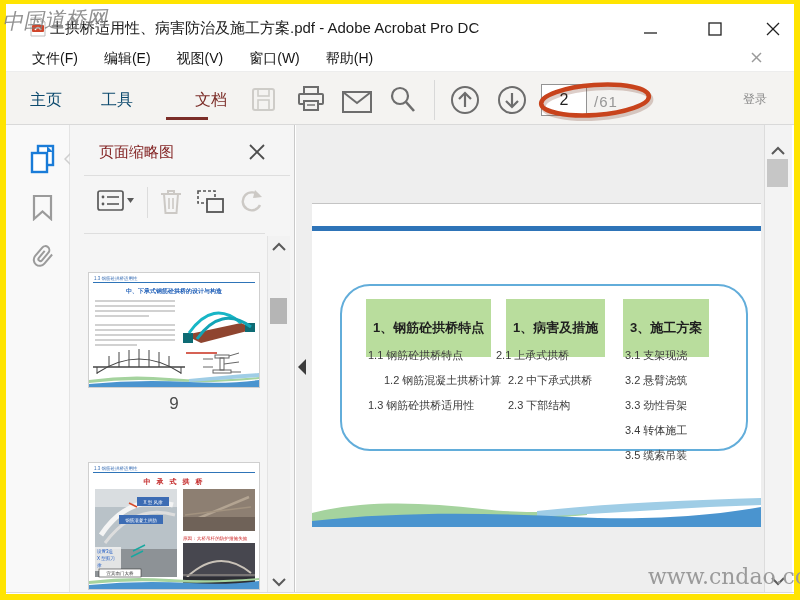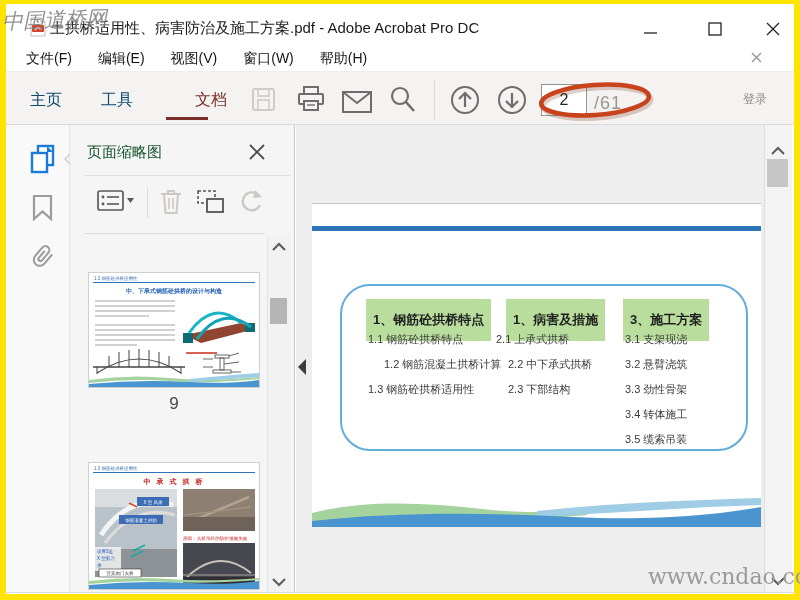--- a/index.html
+++ b/index.html
@@ -4,49 +4,49 @@
 <style>
   * { margin:0; padding:0; box-sizing:border-box; }
   html,body { width:800px; height:600px; font-family:"Liberation Sans","DejaVu Sans",sans-serif; }
   #stage { position:relative; width:800px; height:600px; background:#ffe400; overflow:hidden; }
   .abs { position:absolute; }
   
   #inner { position:absolute; left:6px; top:4px; right:6px; bottom:6px; background:#ffffff; }
   #titlebar { left:6px; top:4px; width:788px; height:42px; background:#fff; }
   #title-text { left:50px; top:19px; font-size:15px; color:#1b1b1b; white-space:nowrap; }
   .winbtn { width:30px; height:26px; display:flex; align-items:center; justify-content:center; }
-  #menubar { left:6px; top:46px; width:788px; height:26px; background:#fff; border-bottom:1px solid #ededed; display:flex; align-items:center; padding-left:20px; gap:26px; }
+  #menubar { left:6px; top:46px; width:788px; height:26px; background:#fff; border-bottom:1px solid #ededed; display:flex; align-items:center; padding-left:26px; gap:26px; }
   .menu-item { font-size:14px; color:#141414; white-space:nowrap; }
   #toolbar { left:6px; top:72px; width:788px; height:53px; background:#f4f3f1; border-bottom:1px solid #d9d9d9; }
   .tab { position:absolute; top:90px; font-size:16px; color:#0c4a6e; white-space:nowrap; }
   .tab.active { color:#7b2d28;margin-left:27px; }
   #tab-underline { left:166px; top:117px; width:42px; height:3px; background:#7b2d28; }
   .tbicon { position:absolute; }
   #page-box { left:541px; top:84px; width:46px; height:32px; background:#fff; border:1px solid #939393; text-align:center; font-size:16px; color:#222; font-family:"Liberation Sans",sans-serif; }
-  #page-total { left:594px; top:93px; font-size:18px; color:#979797; letter-spacing:1px; }
+  #page-total { left:594px; top:93px; font-size:15px; color:#979797; letter-spacing:1px; }
   #signin { left:743px; top:91px; font-size:12px; color:#8d8d8d; white-space:nowrap; }
   
   #iconstrip { left:6px; top:125px; width:64px; height:467px; background:#f9f9f9; border-right:1px solid #e4e4e4; }
   #panel { left:70px; top:125px; width:225px; height:467px; background:#f5f5f5; border-right:1px solid #c9c9c9; }
-  #panel-title { left:87px; top:143px; font-size:15px; color:#14532d; white-space:nowrap; }
+  #panel-title { left:99px; top:143px; font-size:15px; color:#7f1d1d; white-space:nowrap; }
   .hr { background:#dedede; height:1px; }
   #panel-scroll { left:267px; top:236px; width:23px; height:356px; background:#f2f2f2; border-left:1px solid #e3e3e3; }
   .scroll-thumb { background:#b5b5b5; }
   .thumb-page { background:#fff; border:1px solid #cfcfcf; overflow:hidden; }
   #thumb1-label { left:88px; top:394px; width:172px; text-align:center; font-size:17px; color:#4a4a4a; }
   
   #docpane { left:296px; top:125px; width:468px; height:467px; background:#eeeeee; }
   #docscroll { left:764px; top:125px; width:28px; height:467px; background:#f3f3f3; border-left:1px solid #dcdcdc; }
   #docscroll-thumb { left:767px; top:159px; width:21px; height:28px; background:#c6c6c6; }
   #page { left:312px; top:203px; width:449px; height:324px; background:#fff; border-top:1px solid #c4c4c4; border-bottom:1px solid #c4c4c4; }
   #slide-title { left:0; top:1px; width:100%; text-align:center; font-family:"DejaVu Serif","Liberation Serif",serif; font-style:italic; font-weight:bold; font-size:19px; letter-spacing:7px; color:#1e86d6; }
   #slide-rule { left:0; top:22px; width:100%; height:5px; background:#2e74b8; }
   #slide-box { left:28px; top:80px; width:408px; height:167px; border:2px solid #62adda; border-radius:30px; }
-  .col-header { position:absolute; background:#b9dd9d; padding:12px 7px; font-size:13px; font-weight:bold; color:#1f1f1f; white-space:nowrap; }
-  .col-item { position:absolute; font-size:11px; color:#3a3a3a; white-space:nowrap; }
+  .col-header { position:absolute; background:#b9dd9d; padding:20px 7px; font-size:13px; font-weight:bold; color:#1f1f1f; white-space:nowrap; }
+  .col-item { position:absolute; font-size:11px; color:#3a3a3a; white-space:nowrap;margin-top:16px; }
   #bottom-line { left:6px; top:592px; width:788px; height:1px; background:#dadada; }
   
   #wm-top { left:2px; top:6px; font-family:"DejaVu Serif","Liberation Serif",serif; font-style:italic; font-size:21px; color:#7e7e7e; transform:rotate(-2deg); opacity:.85; white-space:nowrap; }
   #wm-bottom { left:648px; top:564px; font-family:"DejaVu Serif","Liberation Serif",serif; font-size:22px; color:#9a9a9a; white-space:nowrap; }
   svg { display:block; }
 </style>
 </head>
 <body>
 
 <div id="stage">

